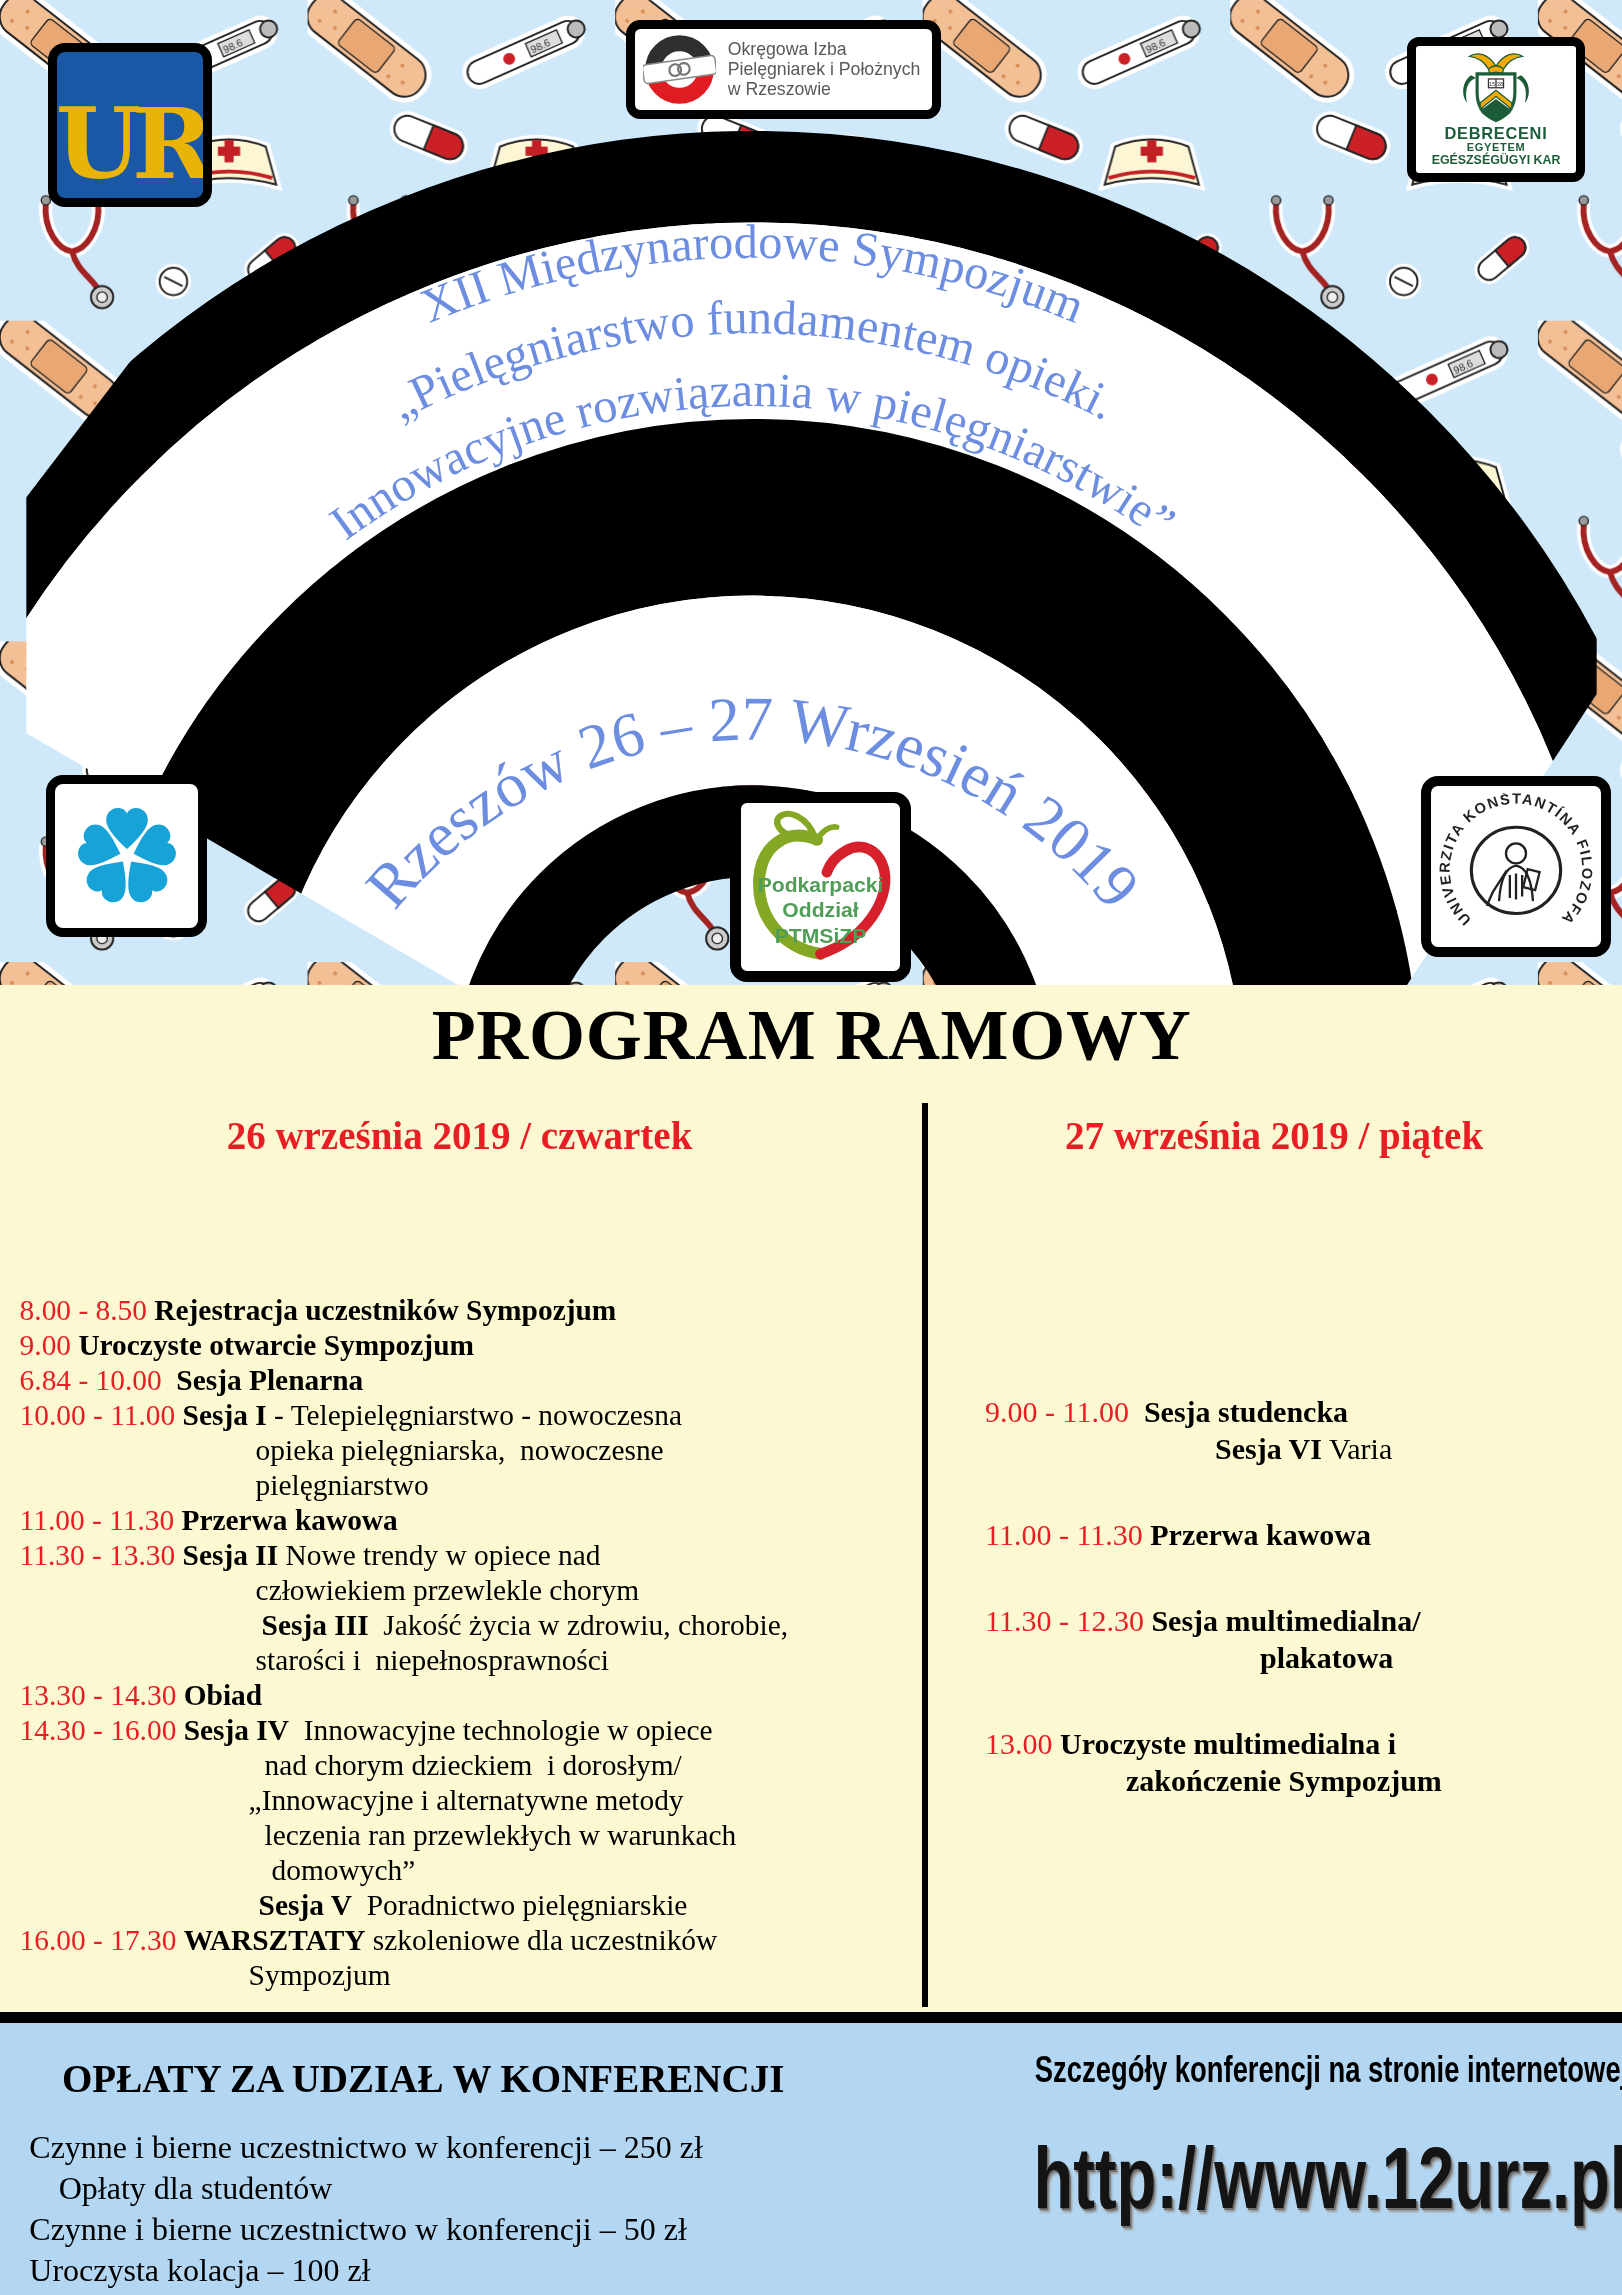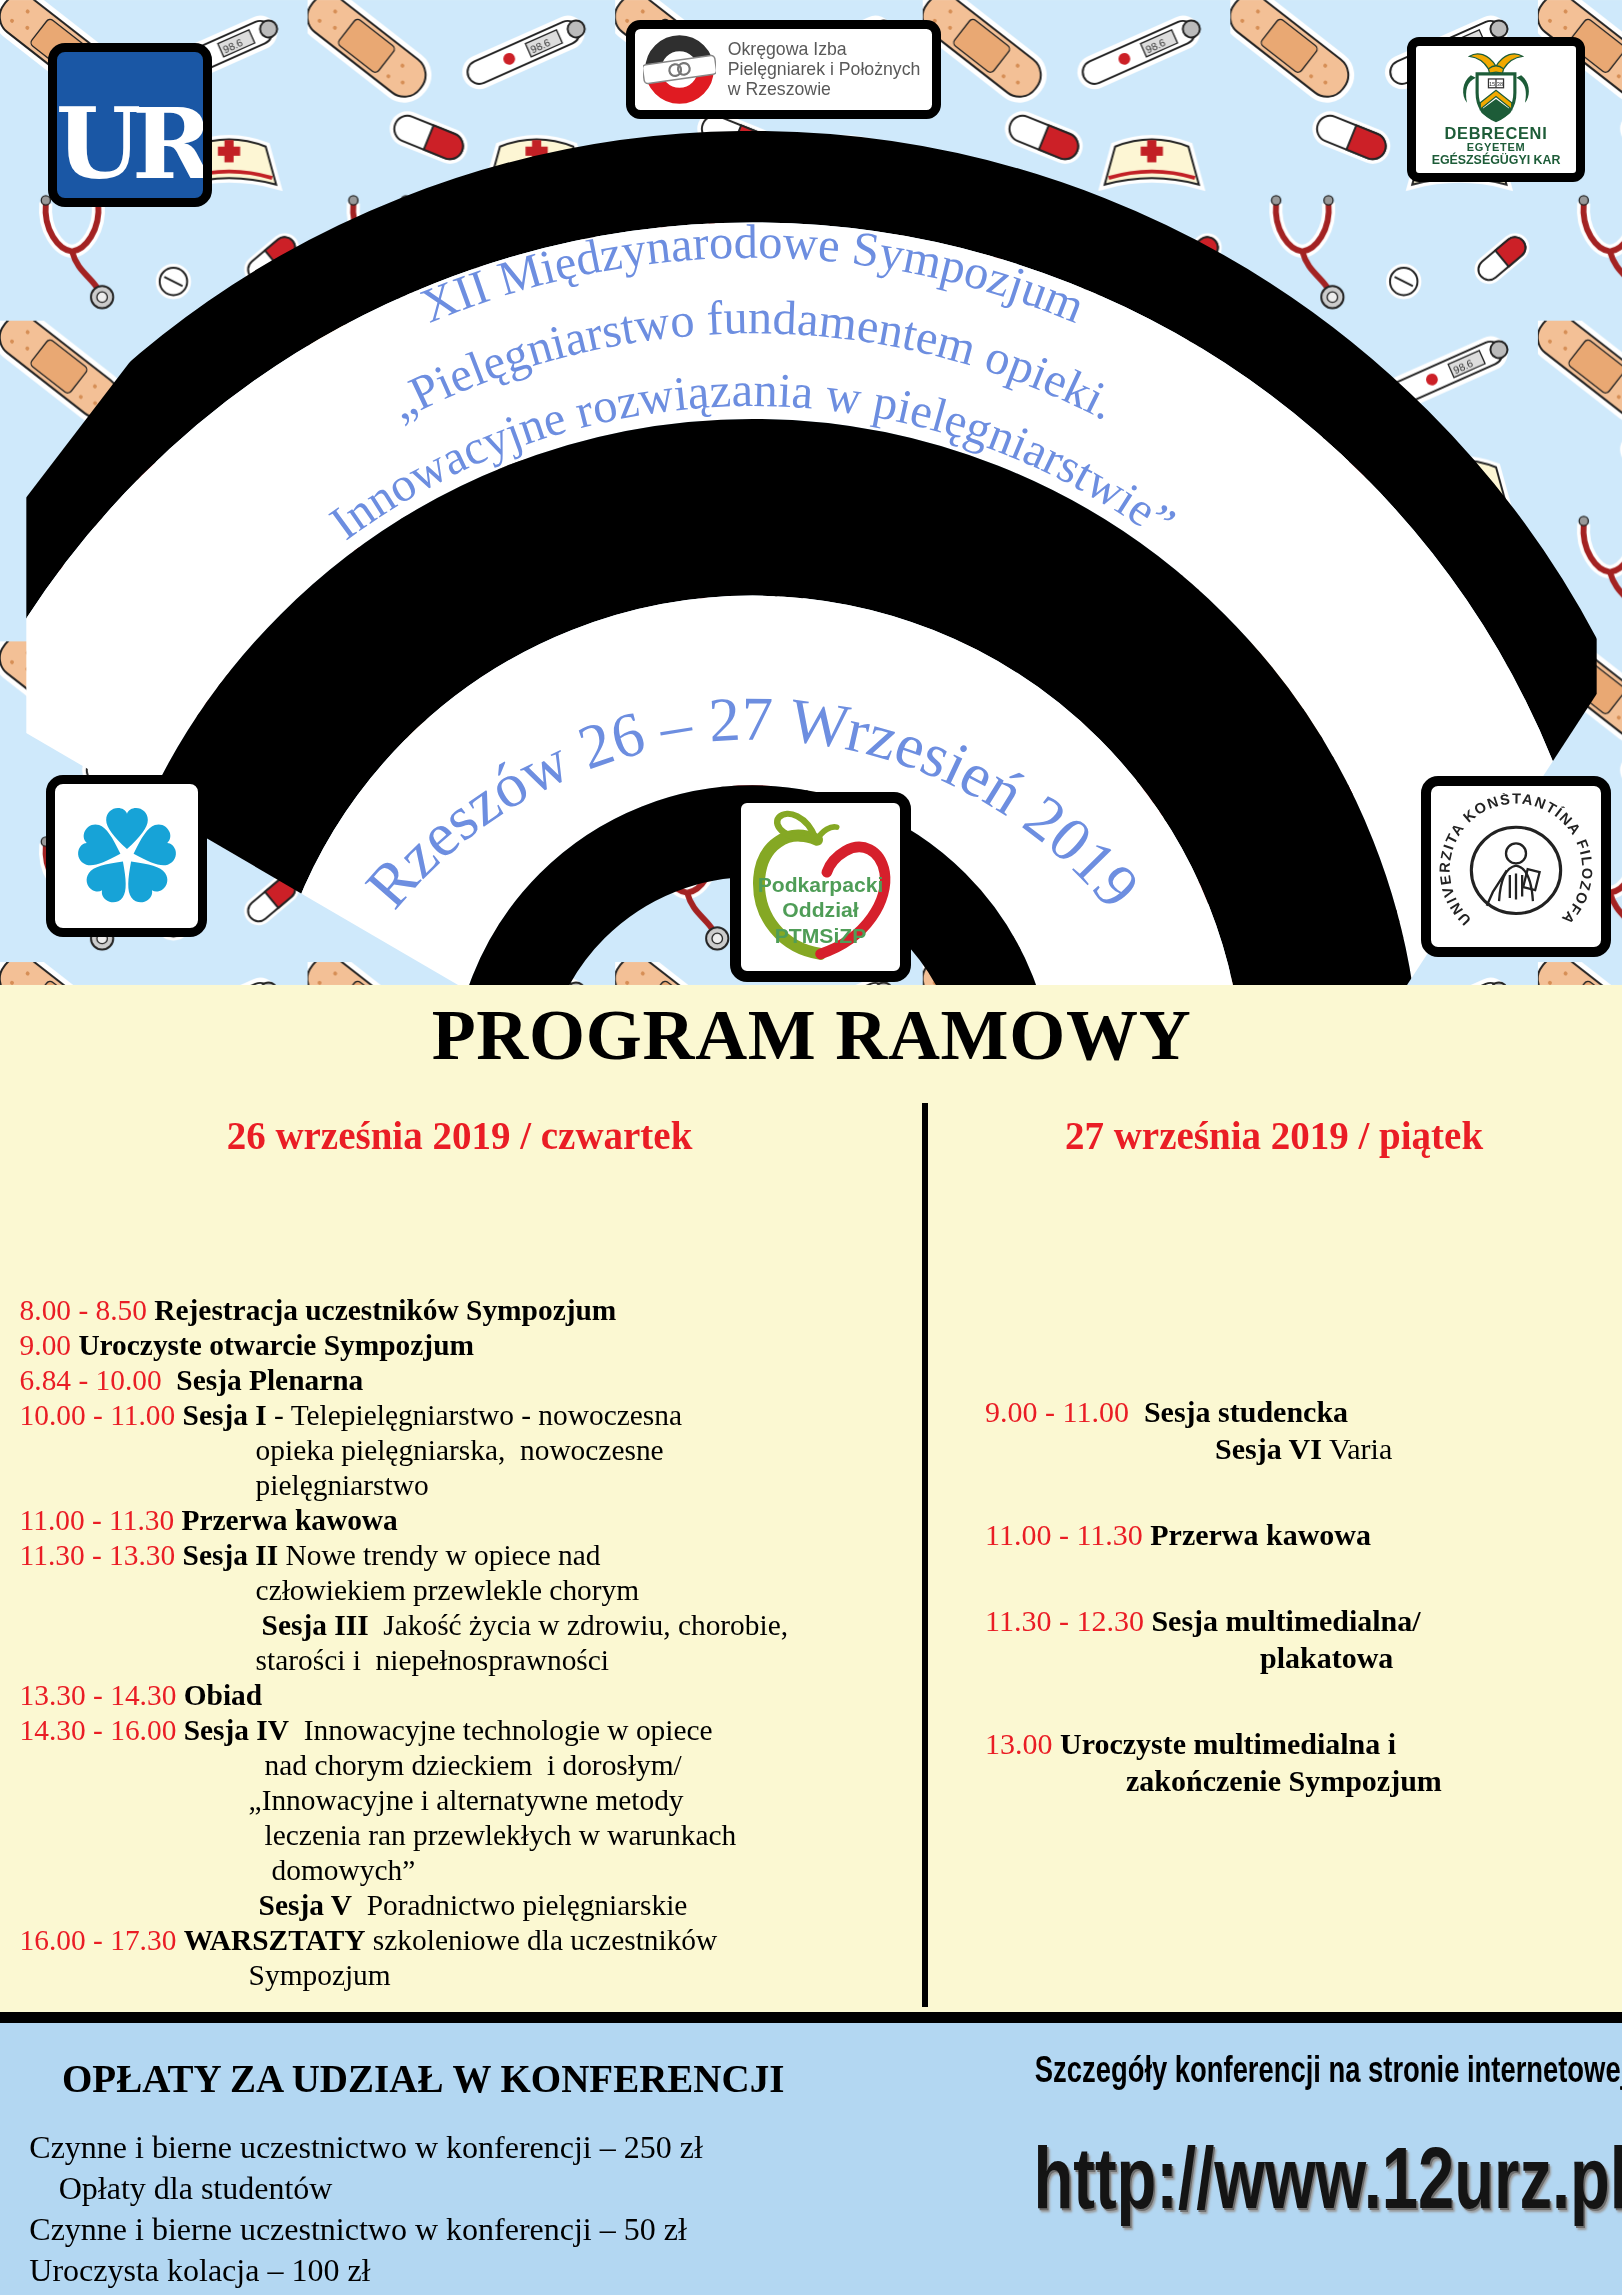--- a/index.html
+++ b/index.html
@@ -5,21 +5,21 @@
   html,body{margin:0;padding:0;background:#888;}
   .poster{position:relative;width:1623px;height:2295px;background:#fbf8d2;overflow:hidden;
           font-family:"Liberation Serif",serif;}
   
   .sec-top{position:absolute;left:0;top:0;width:1623px;height:985px;}
   .sec-top svg.capsvg{position:absolute;left:0;top:0;}
   .arcblue{fill:#6d8ee0;font-family:"Liberation Serif",serif;}
   .logo-box{position:absolute;background:#fff;border:9.8px solid #000;border-radius:17px;
             box-sizing:border-box;display:flex;align-items:center;justify-content:center;overflow:hidden;}
   .ur-box{left:48px;top:43px;width:164px;height:164px;background:#1a57a5;border-width:9.2px;}
-  .ur-mono{color:#ffffff;font-weight:bold;font-size:98px;letter-spacing:-9.2px;font-family:"DejaVu Serif",serif;margin-top:36px;}
+  .ur-mono{color:#eab308;font-weight:bold;font-size:98px;letter-spacing:-9.2px;font-family:"DejaVu Serif",serif;margin-top:36px;}
   .oipip-box{left:626px;top:19.6px;width:315px;height:99px;border-radius:14.4px;justify-content:flex-start;padding:2.6px 7.9px;gap:11.8px;}
   .oipip-text{font-family:"Liberation Sans",sans-serif;color:#595959;font-size:17.7px;line-height:20px;}
   .deb-box{left:1407px;top:37px;width:178px;height:145px;border-width:9.2px;border-radius:12px;flex-direction:column;padding:3.9px 1.3px;align-items:center;}
   .deb-l1{font-family:"Liberation Sans",sans-serif;color:#1d5c38;font-weight:bold;font-size:16.4px;line-height:17px;letter-spacing:0.7px;}
   .deb-l2{font-family:"Liberation Sans",sans-serif;color:#1d5c38;font-weight:bold;font-size:11px;line-height:11px;letter-spacing:0.7px;}
   .deb-l3{font-family:"Liberation Sans",sans-serif;color:#1d5c38;font-weight:bold;font-size:12.4px;line-height:15.7px;}
   .hearts-box{left:46px;top:775px;width:161px;height:162px;border-width:9.2px;}
   .ptm-box{left:730px;top:792px;width:181px;height:190px;border-width:11px;}
   .ukf-box{left:1421px;top:776px;width:190px;height:181px;border-width:10.5px;}
   

